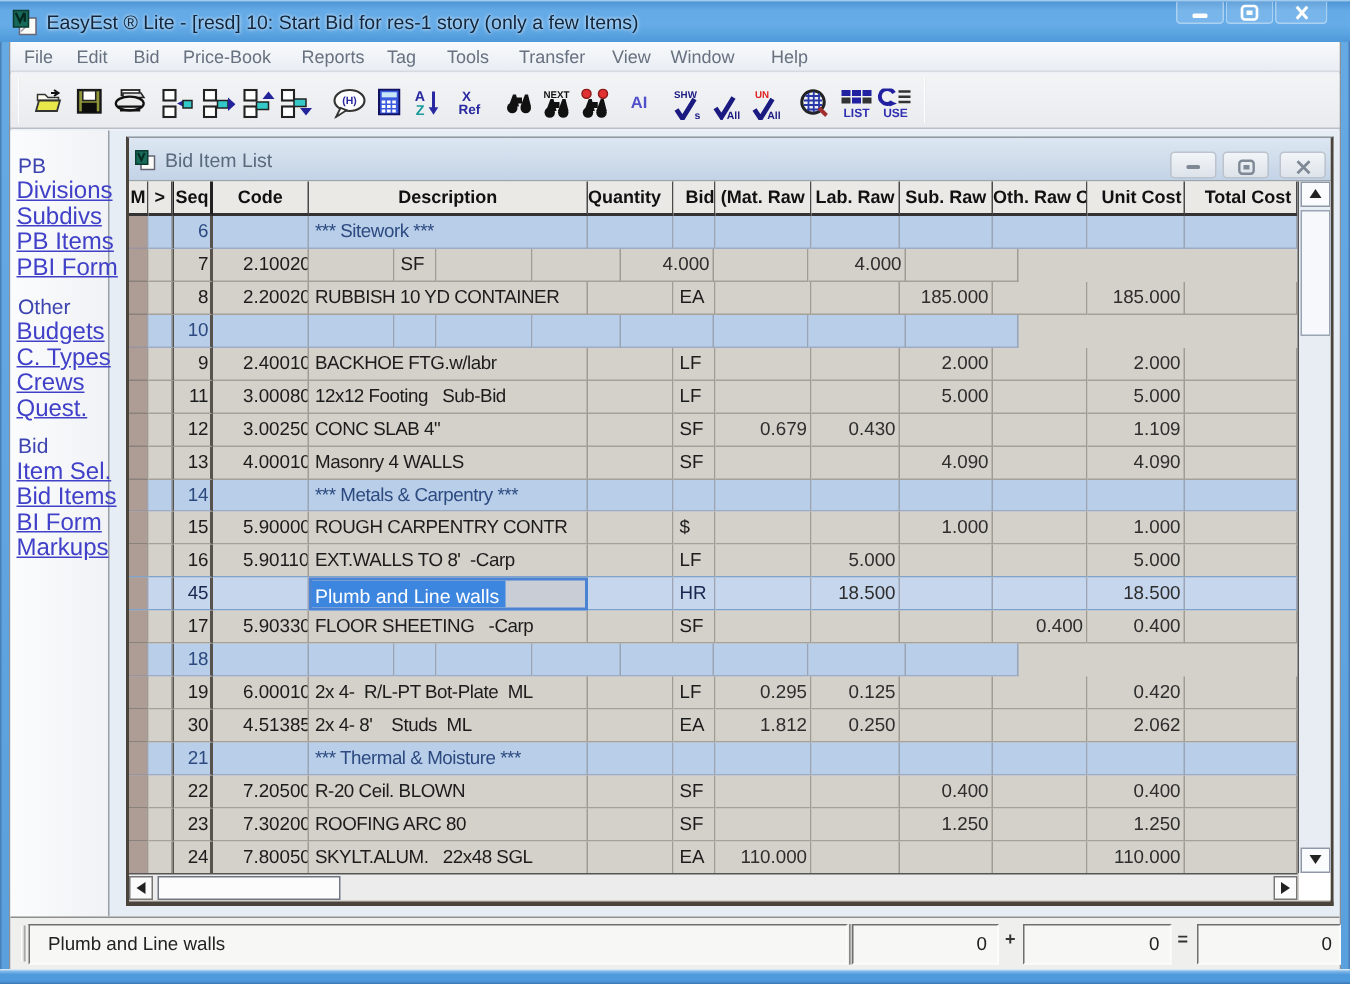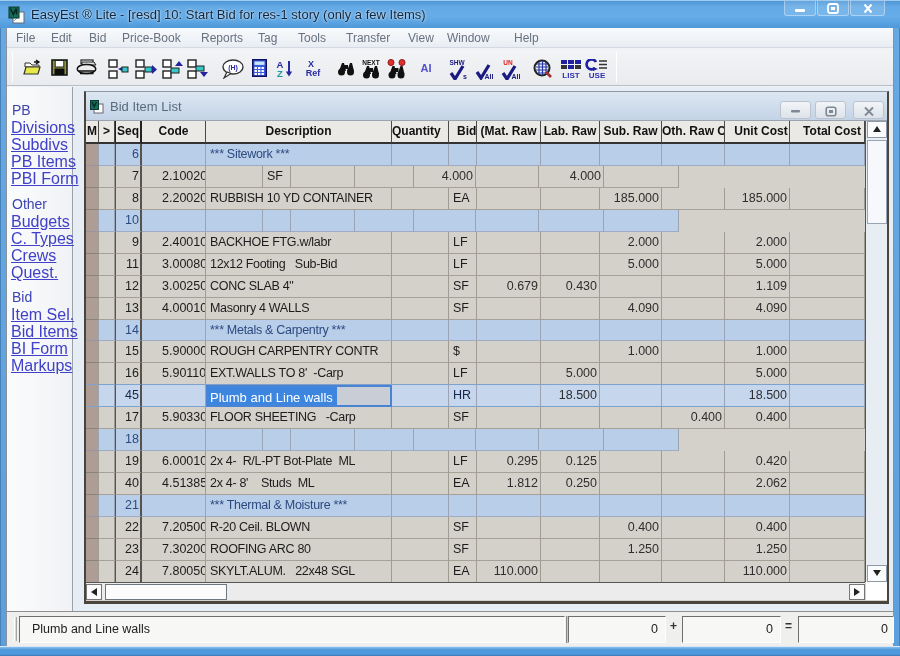--- a/index.html
+++ b/index.html
@@ -573,21 +573,21 @@
             <div class="c num mat">0.295</div>
             <div class="c num lab">0.125</div>
             <div class="c num sub"></div>
             <div class="c num oth"></div>
             <div class="c num unit">0.420</div>
             <div class="c num total"></div>
           </div>
 <div class="row ri">
             <div class="c m"></div>
             <div class="c gt"></div>
-            <div class="c seq">40</div>
+            <div class="c seq">30</div>
             <div class="c code">4.51385</div>
             <div class="c desc">2x 4- 8' &nbsp;&nbsp;&nbsp;Studs&nbsp; ML</div>
             <div class="c qty"></div>
             <div class="c bid">EA</div>
             <div class="c num mat">1.812</div>
             <div class="c num lab">0.250</div>
             <div class="c num sub"></div>
             <div class="c num oth"></div>
             <div class="c num unit">2.062</div>
             <div class="c num total"></div>

